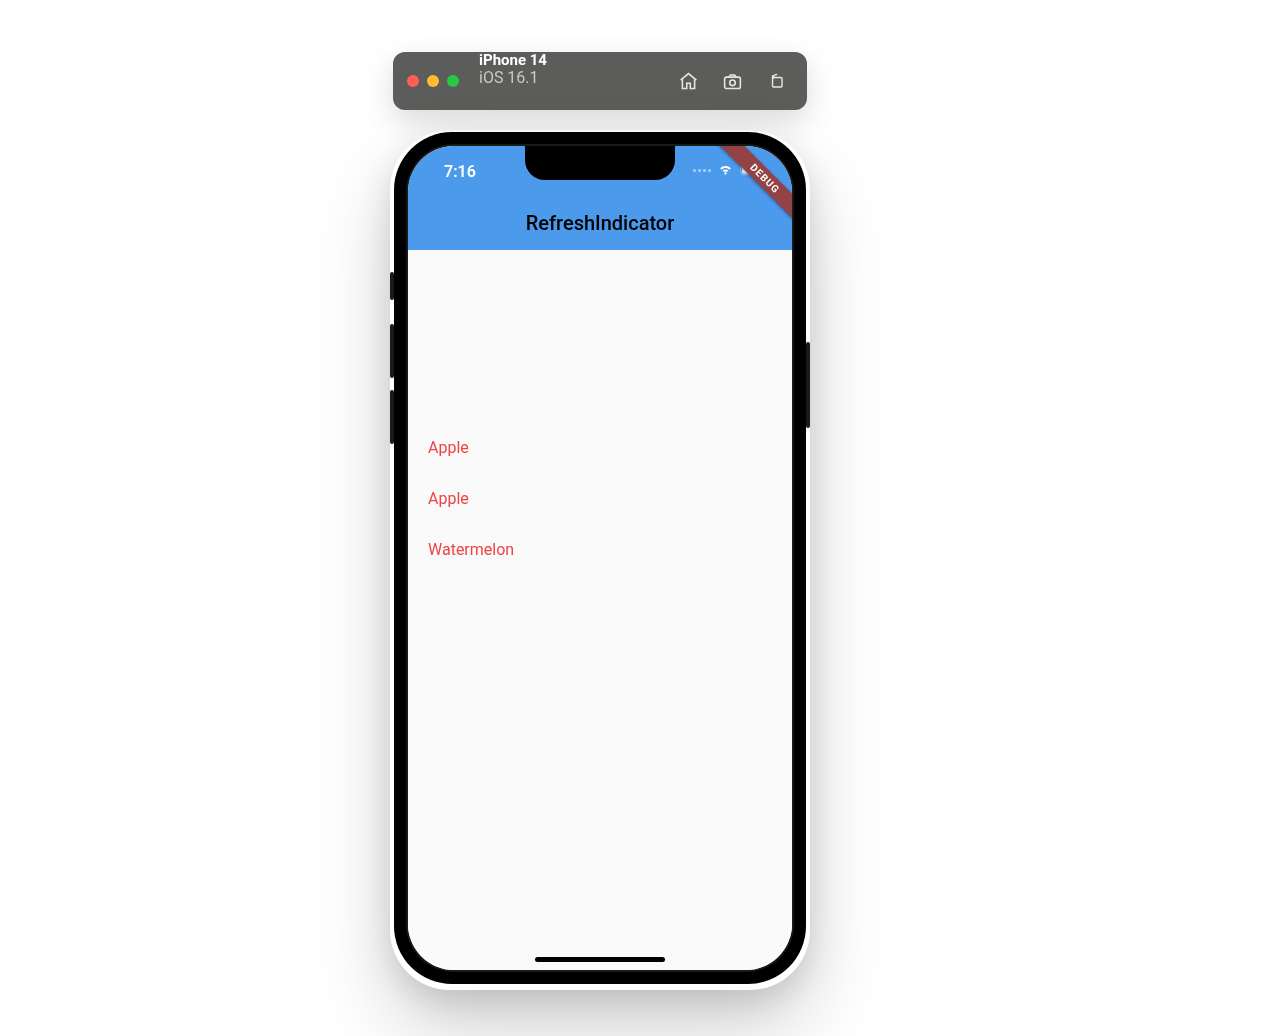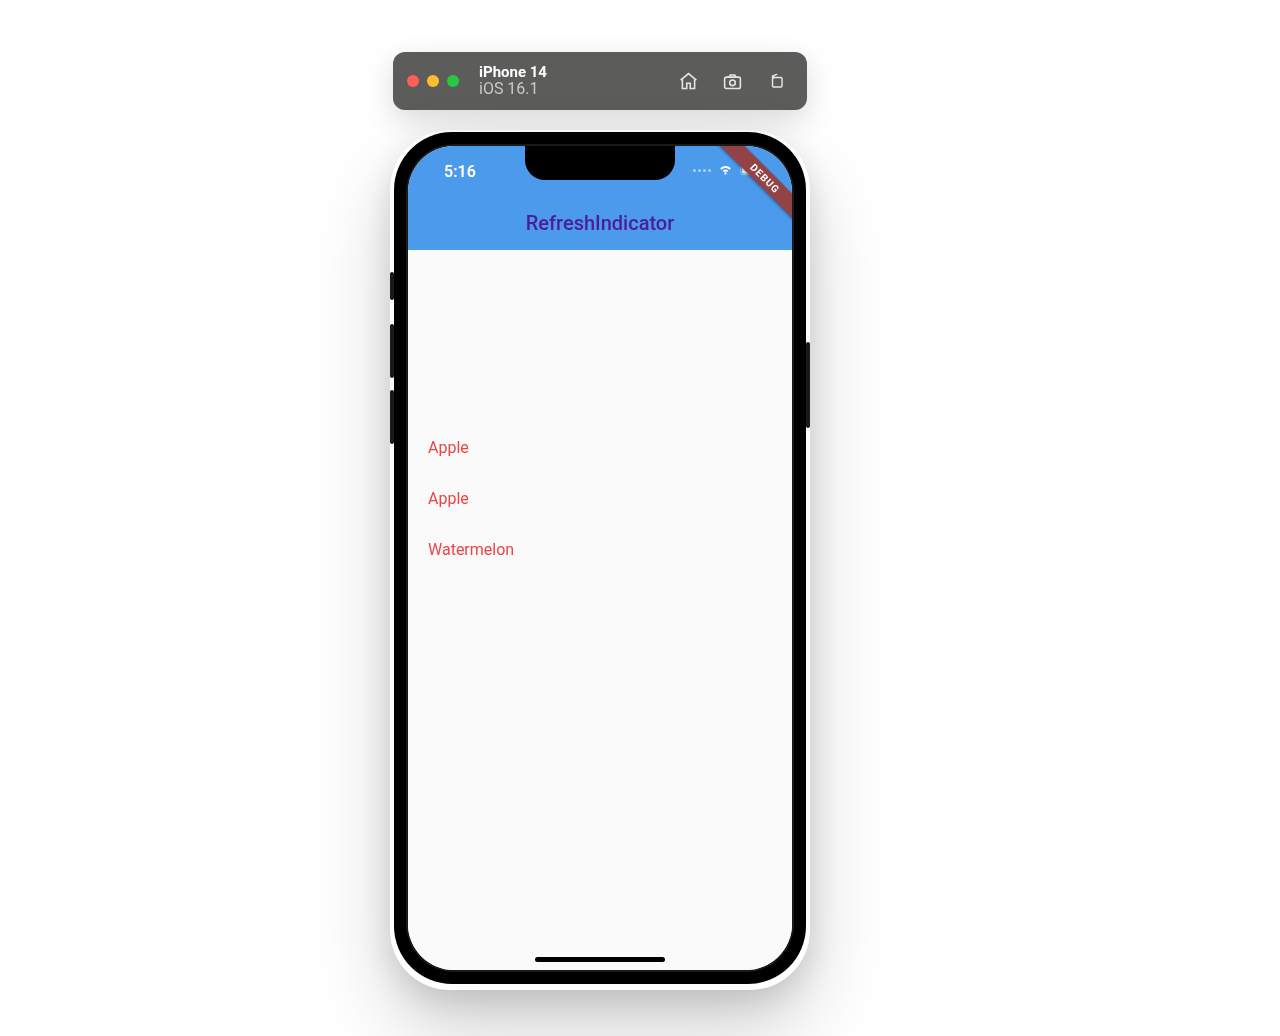--- a/index.html
+++ b/index.html
@@ -15,21 +15,20 @@
   
   .sim-bar {
     position: absolute;
     left: 393px;
     top: 52px;
     width: 414px;
     height: 58px;
     background: #5c5c5b;
     border-radius: 12px;
     display: flex;
-    align-items: center;
     padding: 0 14px;
     gap: 14px;
     box-shadow: 0 10px 30px rgba(0,0,0,0.15);
   }
   .traffic-lights { display: flex; gap: 8px; align-items: center; }
   .tl { width: 12px; height: 12px; border-radius: 50%; }
   .tl.red { background: #ff5f57; }
   .tl.yellow { background: #febc2e; }
   .tl.green { background: #28c840; }
   .sim-title { display: flex; flex-direction: column; color: #fff; margin-left: 6px; flex: 1; }
@@ -141,21 +140,21 @@
   }
   .dots { display: flex; gap: 2px; align-items: flex-end; opacity: 0.55; }
   .dots span { width: 3px; height: 3px; background: #fff; border-radius: 50%; }
   .wifi-icon, .batt-icon { color: #fff; }
 
   .app-bar {
     height: 54px;
     display: flex;
     align-items: center;
     justify-content: center;
-    color: #4c1d95;
+    color: #000000;
     font-size: 20px;
     font-weight: 500;
   }
 
   
   .body-area {
     position: relative;
     background: #fafafa;
     height: calc(100% - 104px);
     overflow: hidden;
@@ -234,21 +233,21 @@
   <div class="side-btn btn-power"></div>
 
   <div class="phone-inner">
     <div class="screen">
       <div class="notch"></div>
       <div class="debug-banner">DEBUG</div>
 
       <div class="status-appbar">
 
         <div class="status-bar">
-          <div class="clock">5:16</div>
+          <div class="clock">7:16</div>
           <div class="status-right">
             <div class="dots">
               <span></span>
                 <span></span>
                 <span></span>
                 <span></span>
             </div>
             <div class="wifi-icon">
               <svg viewBox="0 0 24 24" width="17" height="17" fill="currentColor">
                 <path d="M12 20.5c.9 0 1.6-.7 1.6-1.6S12.9 17.3 12 17.3s-1.6.7-1.6 1.6.7 1.6 1.6 1.6z"></path>

